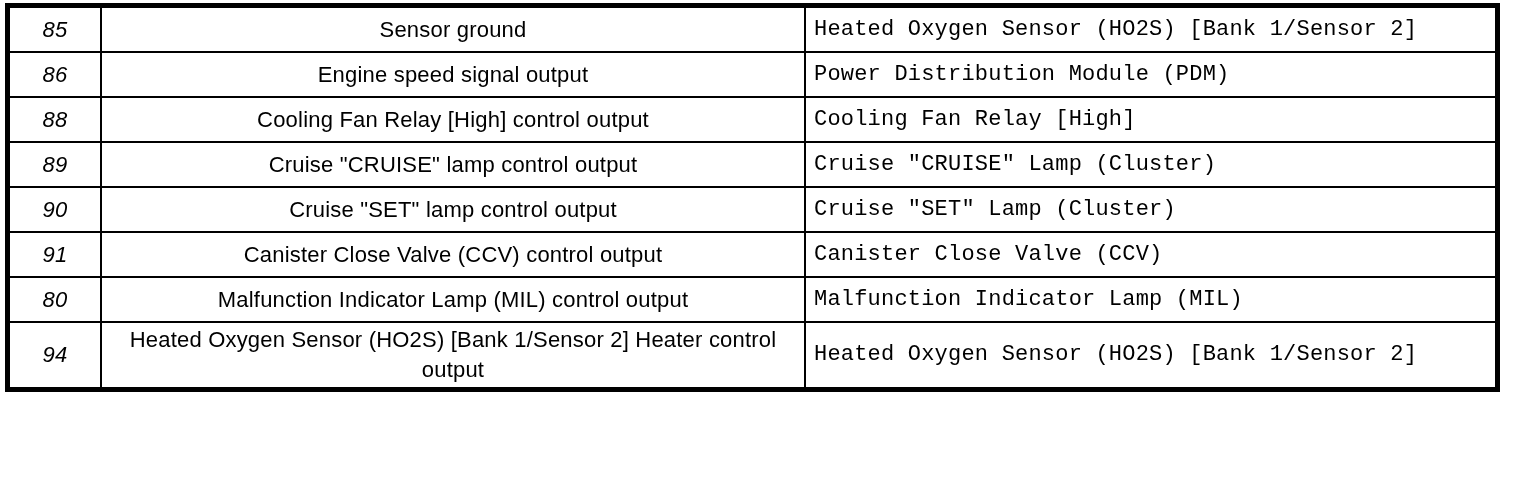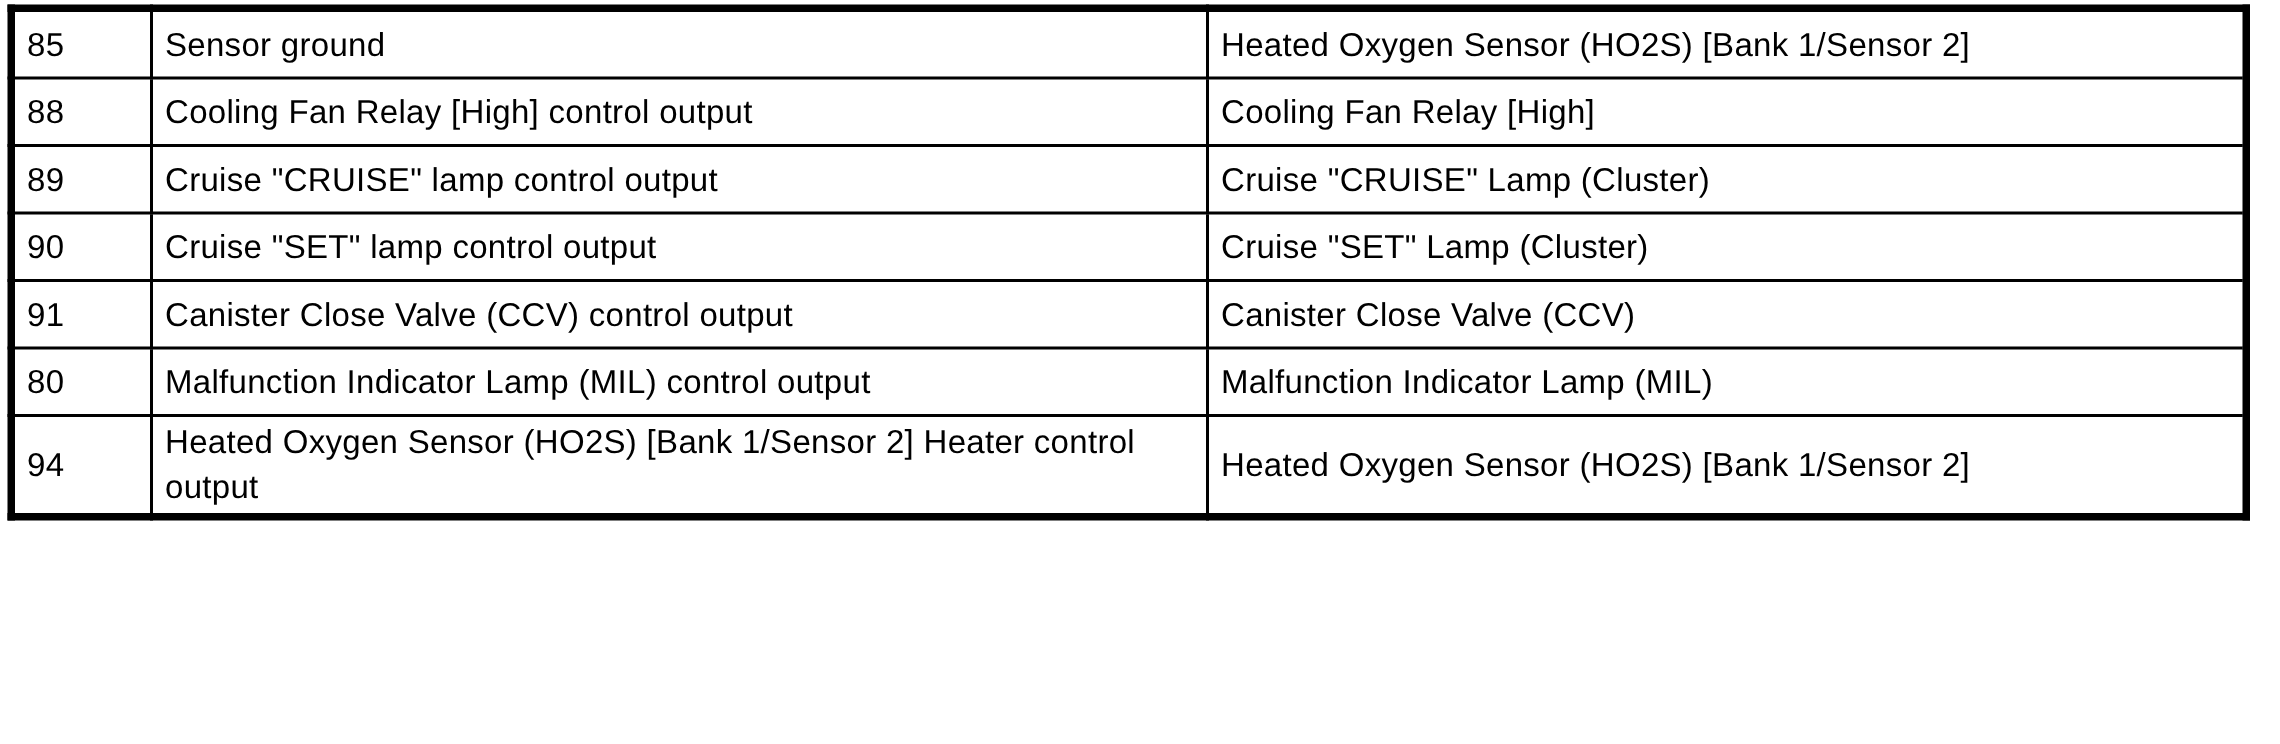--- a/index.html
+++ b/index.html
@@ -25,40 +25,47 @@
     font-size: 22px;
     line-height: 30px;
     letter-spacing: 0.2px;
     height: 39px; 
     padding: 2px 8px;
     vertical-align: middle;
     overflow: hidden;
   }
   td.col-pin {
     width: 74px;
-    text-align: left;
+    text-align: center;
     padding: 2px 4px;
+    font-style: italic;
   }
   td.col-description {
     width: 686px;
-    text-align: left;
+    text-align: center;
   }
   td.col-component {
     text-align: left;
+    font-family: Liberation Mono, monospace;
   }
 </style>
 </head>
 <body>
 
 <table class="pinout">
   <tbody id="pinout-tbody">
       <tr>
         <td class="col-pin">85</td>
         <td class="col-description">Sensor ground</td>
         <td class="col-component">Heated Oxygen Sensor (HO2S) [Bank 1/Sensor 2]</td>
+      </tr>
+      <tr>
+        <td class="col-pin">86</td>
+        <td class="col-description">Engine speed signal output</td>
+        <td class="col-component">Power Distribution Module (PDM)</td>
       </tr>
       <tr>
         <td class="col-pin">88</td>
         <td class="col-description">Cooling Fan Relay [High] control output</td>
         <td class="col-component">Cooling Fan Relay [High]</td>
       </tr>
       <tr>
         <td class="col-pin">89</td>
         <td class="col-description">Cruise "CRUISE" lamp control output</td>
         <td class="col-component">Cruise "CRUISE" Lamp (Cluster)</td>

